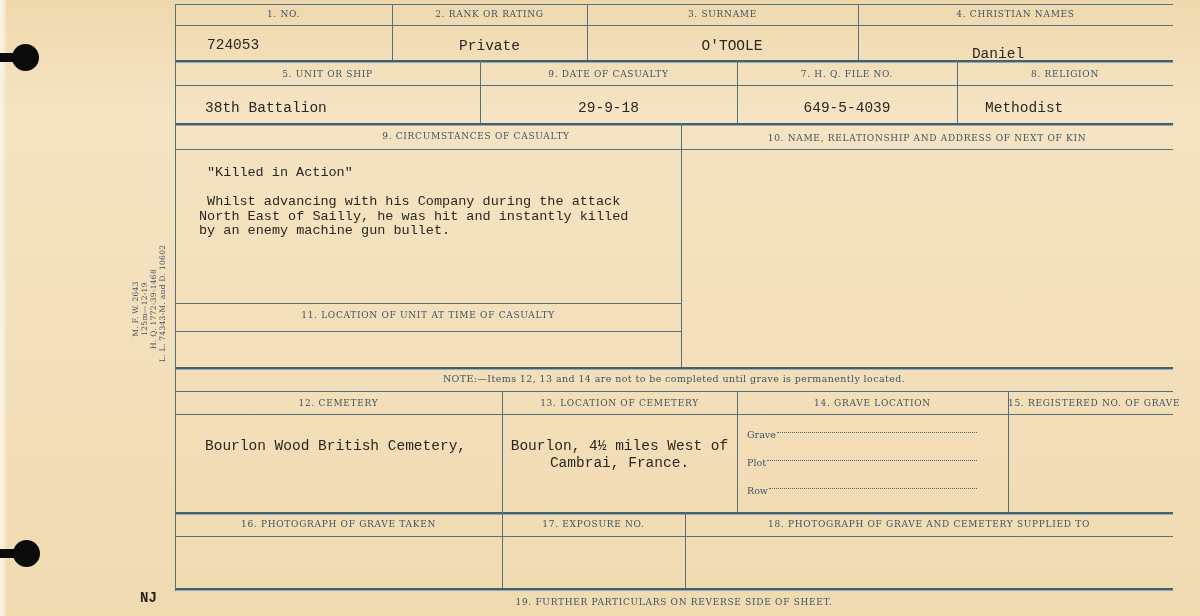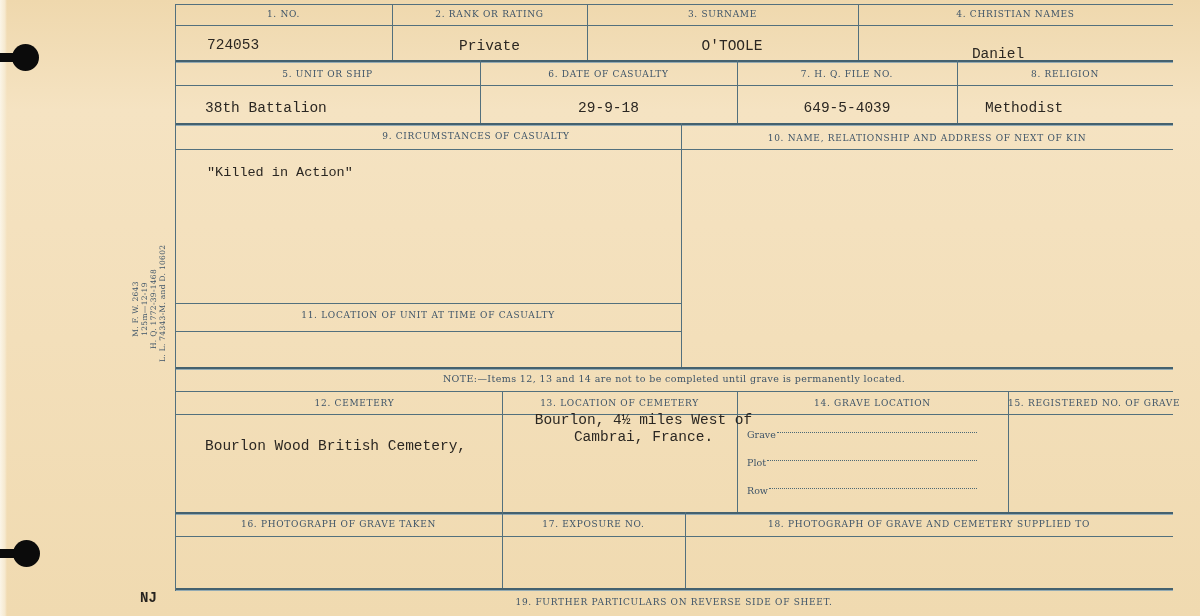--- a/index.html
+++ b/index.html
@@ -85,45 +85,48 @@
   <div class="label" style="left:392px;width:195px;top:9px;">2. RANK OR RATING</div>
   <div class="label" style="left:587px;width:271px;top:9px;">3. SURNAME</div>
   <div class="label" style="left:858px;width:315px;top:9px;">4. CHRISTIAN NAMES</div>
 
   <div class="typed" style="left:207px;top:37px;">724053</div>
   <div class="typed typed-c" style="left:392px;width:195px;top:38px;">Private</div>
   <div class="typed typed-c" style="left:587px;width:290px;top:38px;">O'TOOLE</div>
   <div class="typed typed-c" style="left:858px;width:280px;top:46px;">Daniel</div>
 
   <div class="label" style="left:175px;width:305px;top:69px;">5. UNIT OR SHIP</div>
-  <div class="label" style="left:480px;width:257px;top:69px;">6. DATE OF CASUALTY</div>
+  <div class="label" style="left:480px;width:257px;top:69px;">9. DATE OF CASUALTY</div>
   <div class="label" style="left:737px;width:220px;top:69px;">7. H. Q. FILE NO.</div>
   <div class="label" style="left:957px;width:216px;top:69px;">8. RELIGION</div>
 
   <div class="typed" style="left:205px;top:100px;">38th Battalion</div>
   <div class="typed typed-c" style="left:480px;width:257px;top:100px;">29-9-18</div>
   <div class="typed typed-c" style="left:737px;width:220px;top:100px;">649-5-4039</div>
   <div class="typed" style="left:985px;top:100px;">Methodist</div>
 
   <div class="label" style="left:175px;width:506px;top:131px;padding-left:48px;">9. CIRCUMSTANCES OF CASUALTY</div>
   <div class="label" style="left:681px;width:492px;top:133px;">10. NAME, RELATIONSHIP AND ADDRESS OF NEXT OF KIN</div>
 
   <div class="typed typed-sm" style="left:207px;top:166px;">"Killed in Action"</div>
+  <div class="typed typed-sm" style="left:199px;top:195px;"> Whilst advancing with his Company during the attack
+North East of Sailly, he was hit and instantly killed
+by an enemy machine gun bullet.</div>
 
   <div class="label" style="left:175px;width:506px;top:310px;">11. LOCATION OF UNIT AT TIME OF CASUALTY</div>
 
   <div class="note" style="left:175px;width:998px;top:373px;">NOTE:—Items 12, 13 and 14 are not to be completed until grave is permanently located.</div>
 
-  <div class="label" style="left:175px;width:327px;top:398px;padding-left:16px;">12. CEMETERY</div>
+  <div class="label" style="left:175px;width:327px;top:398px;">12. CEMETERY</div>
   <div class="label" style="left:502px;width:235px;top:398px;">13. LOCATION OF CEMETERY</div>
   <div class="label" style="left:737px;width:271px;top:398px;">14. GRAVE LOCATION</div>
   <div class="label" style="left:1008px;width:165px;top:398px;">15. REGISTERED NO. OF GRAVE</div>
 
   <div class="typed" style="left:205px;top:438px;">Bourlon Wood British Cemetery,</div>
-  <div class="typed typed-c" style="left:502px;width:235px;top:412px;line-height:16.5px;margin-left:24px;">Bourlon, 4½ miles West of
+  <div class="typed typed-c" style="left:502px;width:235px;top:438px;line-height:16.5px;">Bourlon, 4½ miles West of
 Cambrai, France.</div>
 
   <div class="graverow" style="left:747px;top:429px;width:230px;">
     <span class="glabel">Grave</span>
     <span class="leader"></span>
   </div>
   <div class="graverow" style="left:747px;top:485px;width:230px;">
     <span class="glabel">Row</span>
     <span class="leader"></span>
   </div>

